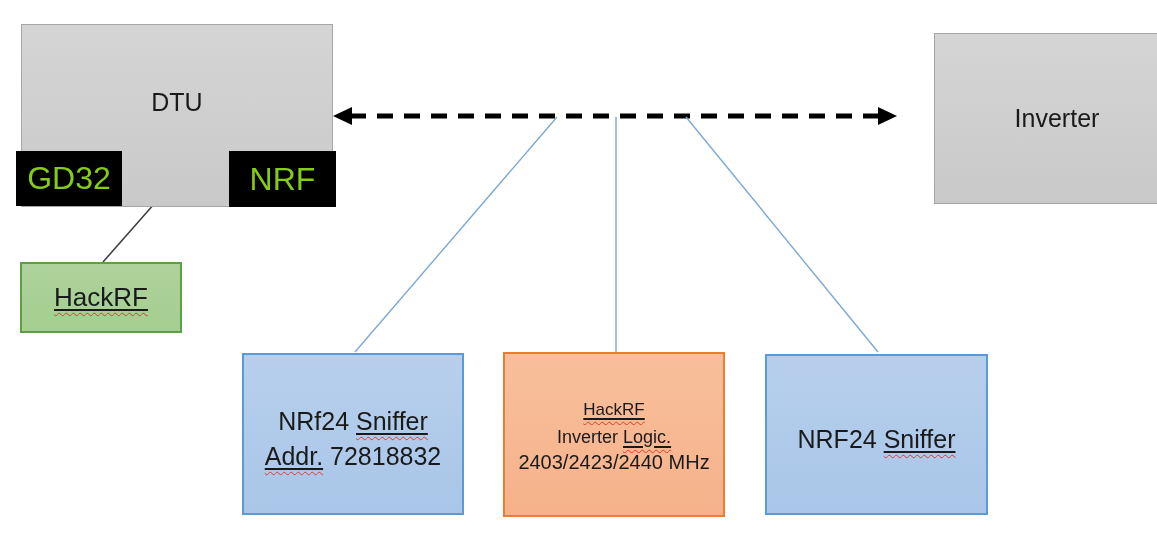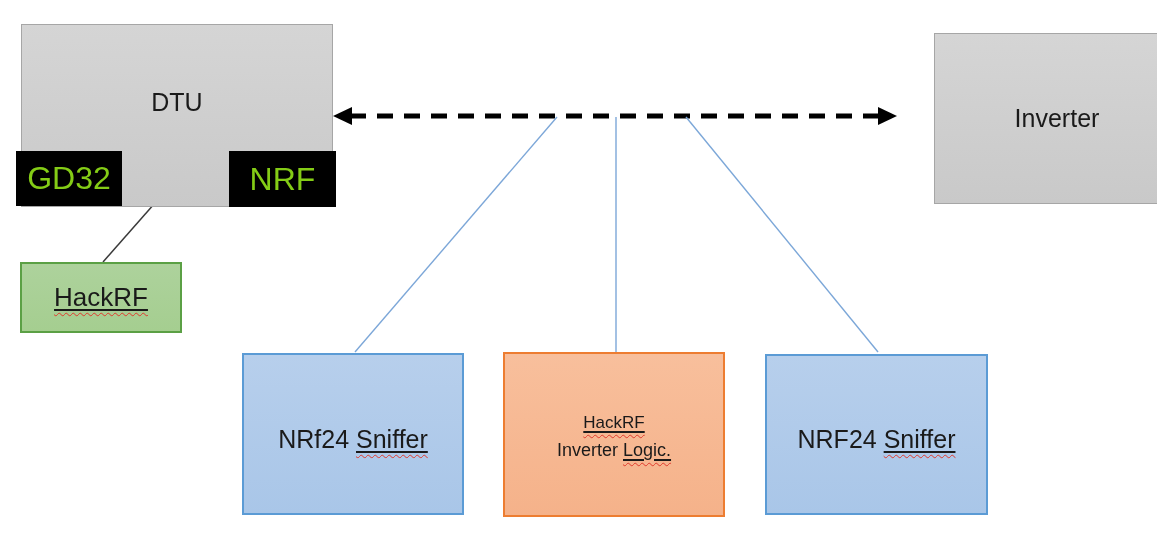--- a/index.html
+++ b/index.html
@@ -112,30 +112,35 @@
 
   <div class="box gray-box" style="left:897px; top:33px; width:246px; height:171px;margin-left:37px;">
     <div class="line">Inverter</div>
   </div>
 
   <div class="box blue-box" style="left:242px; top:353px; width:222px; height:162px; padding-top:10px;">
     <div class="line" style="line-height:35px;">
       <span>NRf24</span>
       <span class="uline"><span class="squig">Sniffer</span></span>
     </div>
+    <div class="line" style="line-height:35px;">
+      <span class="uline"><span class="squig">Addr.</span></span>
+      <span>72818832</span>
+    </div>
   </div>
 
   <div class="box orange-box" style="left:503px; top:352px; width:222px; height:165px;">
     <div class="hack-title">
       <span class="uline"><span class="squig">HackRF</span></span>
     </div>
     <div class="hack-sub">
       <span>Inverter</span>
       <span class="uline"><span class="squig">Logic.</span></span>
     </div>
+    <div class="hack-freq">2403/2423/2440 MHz</div>
   </div>
 
   <div class="box blue-box" style="left:765px; top:354px; width:223px; height:161px; padding-top:10px;">
     <div class="line" style="line-height:35px;">
       <span>NRF24</span>
       <span class="uline"><span class="squig">Sniffer</span></span>
     </div>
   </div>
 
 </div>

